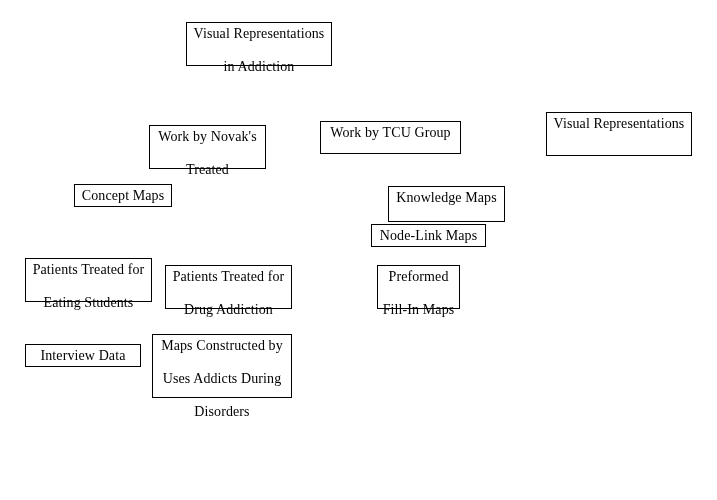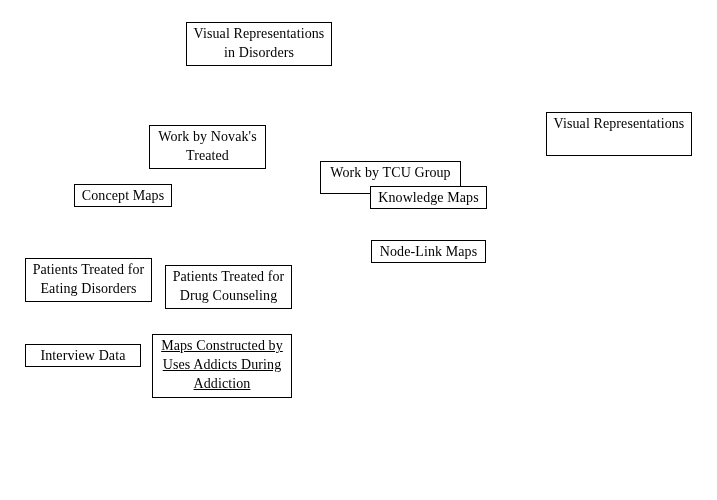--- a/index.html
+++ b/index.html
@@ -25,61 +25,66 @@
     display: flex;
     flex-direction: column;
     align-items: center;
     justify-content: flex-start;
     text-align: center;
     font-size: 14px;
     line-height: 19px;
     letter-spacing: 0.1px;
     padding: 1px 6px;
     white-space: nowrap;
+    gap: 14px;
   }
   .node .line {
     display: block;
   }
 </style>
 </head>
 <body>
 
 <div id="canvas" style="background: rgb(255, 255, 255);">
     <div class="node" style="left: 186px; top: 22px; width: 146px; height: 44px; border-color: rgb(0, 0, 0); color: rgb(0, 0, 0);">
       <span class="line">Visual Representations</span>
-      <span class="line">in Disorders</span>
+      <span class="line">in Addiction</span>
     </div>
     <div class="node" style="left: 149px; top: 117px; width: 117px; height: 44px; border-color: rgb(0, 0, 0); color: rgb(0, 0, 0); margin-top: 8px;">
       <span class="line">Work by Novak's</span>
       <span class="line">Treated</span>
     </div>
-    <div class="node" style="left: 320px; top: 121px; width: 141px; height: 33px; border-color: rgb(0, 0, 0); color: rgb(0, 0, 0); margin-top: 40px;">
+    <div class="node" style="left: 320px; top: 121px; width: 141px; height: 33px; border-color: rgb(0, 0, 0); color: rgb(0, 0, 0);">
       <span class="line">Work by TCU Group</span>
     </div>
     <div class="node" style="left: 546px; top: 112px; width: 146px; height: 44px; border-color: rgb(0, 0, 0); color: rgb(0, 0, 0);">
       <span class="line">Visual Representations</span>
     </div>
     <div class="node" style="left: 74px; top: 184px; width: 98px; height: 23px; border-color: rgb(0, 0, 0); color: rgb(0, 0, 0);">
       <span class="line">Concept Maps</span>
     </div>
-    <div class="node" style="left: 370px; top: 186px; width: 117px; height: 23px; border-color: rgb(0, 0, 0); color: rgb(0, 0, 0);">
+    <div class="node" style="left: 388px; top: 186px; width: 117px; height: 36px; border-color: rgb(0, 0, 0); color: rgb(0, 0, 0);">
       <span class="line">Knowledge Maps</span>
     </div>
-    <div class="node" style="left: 371px; top: 240px; width: 115px; height: 23px; border-color: rgb(0, 0, 0); color: rgb(0, 0, 0);">
+    <div class="node" style="left: 371px; top: 224px; width: 115px; height: 23px; border-color: rgb(0, 0, 0); color: rgb(0, 0, 0);">
       <span class="line">Node-Link Maps</span>
     </div>
     <div class="node" style="left: 25px; top: 258px; width: 127px; height: 44px; border-color: rgb(0, 0, 0); color: rgb(0, 0, 0);">
       <span class="line">Patients Treated for</span>
-      <span class="line">Eating Disorders</span>
+      <span class="line">Eating Students</span>
     </div>
     <div class="node" style="left: 165px; top: 265px; width: 127px; height: 44px; border-color: rgb(0, 0, 0); color: rgb(0, 0, 0);">
       <span class="line">Patients Treated for</span>
-      <span class="line">Drug Counseling</span>
+      <span class="line">Drug Addiction</span>
+    </div>
+    <div class="node" style="left: 377px; top: 265px; width: 83px; height: 44px; border-color: rgb(0, 0, 0); color: rgb(0, 0, 0);">
+      <span class="line">Preformed</span>
+      <span class="line">Fill-In Maps</span>
     </div>
     <div class="node" style="left: 25px; top: 344px; width: 116px; height: 23px; border-color: rgb(0, 0, 0); color: rgb(0, 0, 0);">
       <span class="line">Interview Data</span>
     </div>
-    <div class="node" style="left: 152px; top: 334px; width: 140px; height: 64px; border-color: rgb(0, 0, 0); color: rgb(0, 0, 0); text-decoration: underline;">
+    <div class="node" style="left: 152px; top: 334px; width: 140px; height: 64px; border-color: rgb(0, 0, 0); color: rgb(0, 0, 0);">
       <span class="line">Maps Constructed by</span>
       <span class="line">Uses Addicts During</span>
-      <span class="line">Addiction</span>
+      <span class="line">Disorders</span>
     </div>
   </div>
 
 </body></html>

